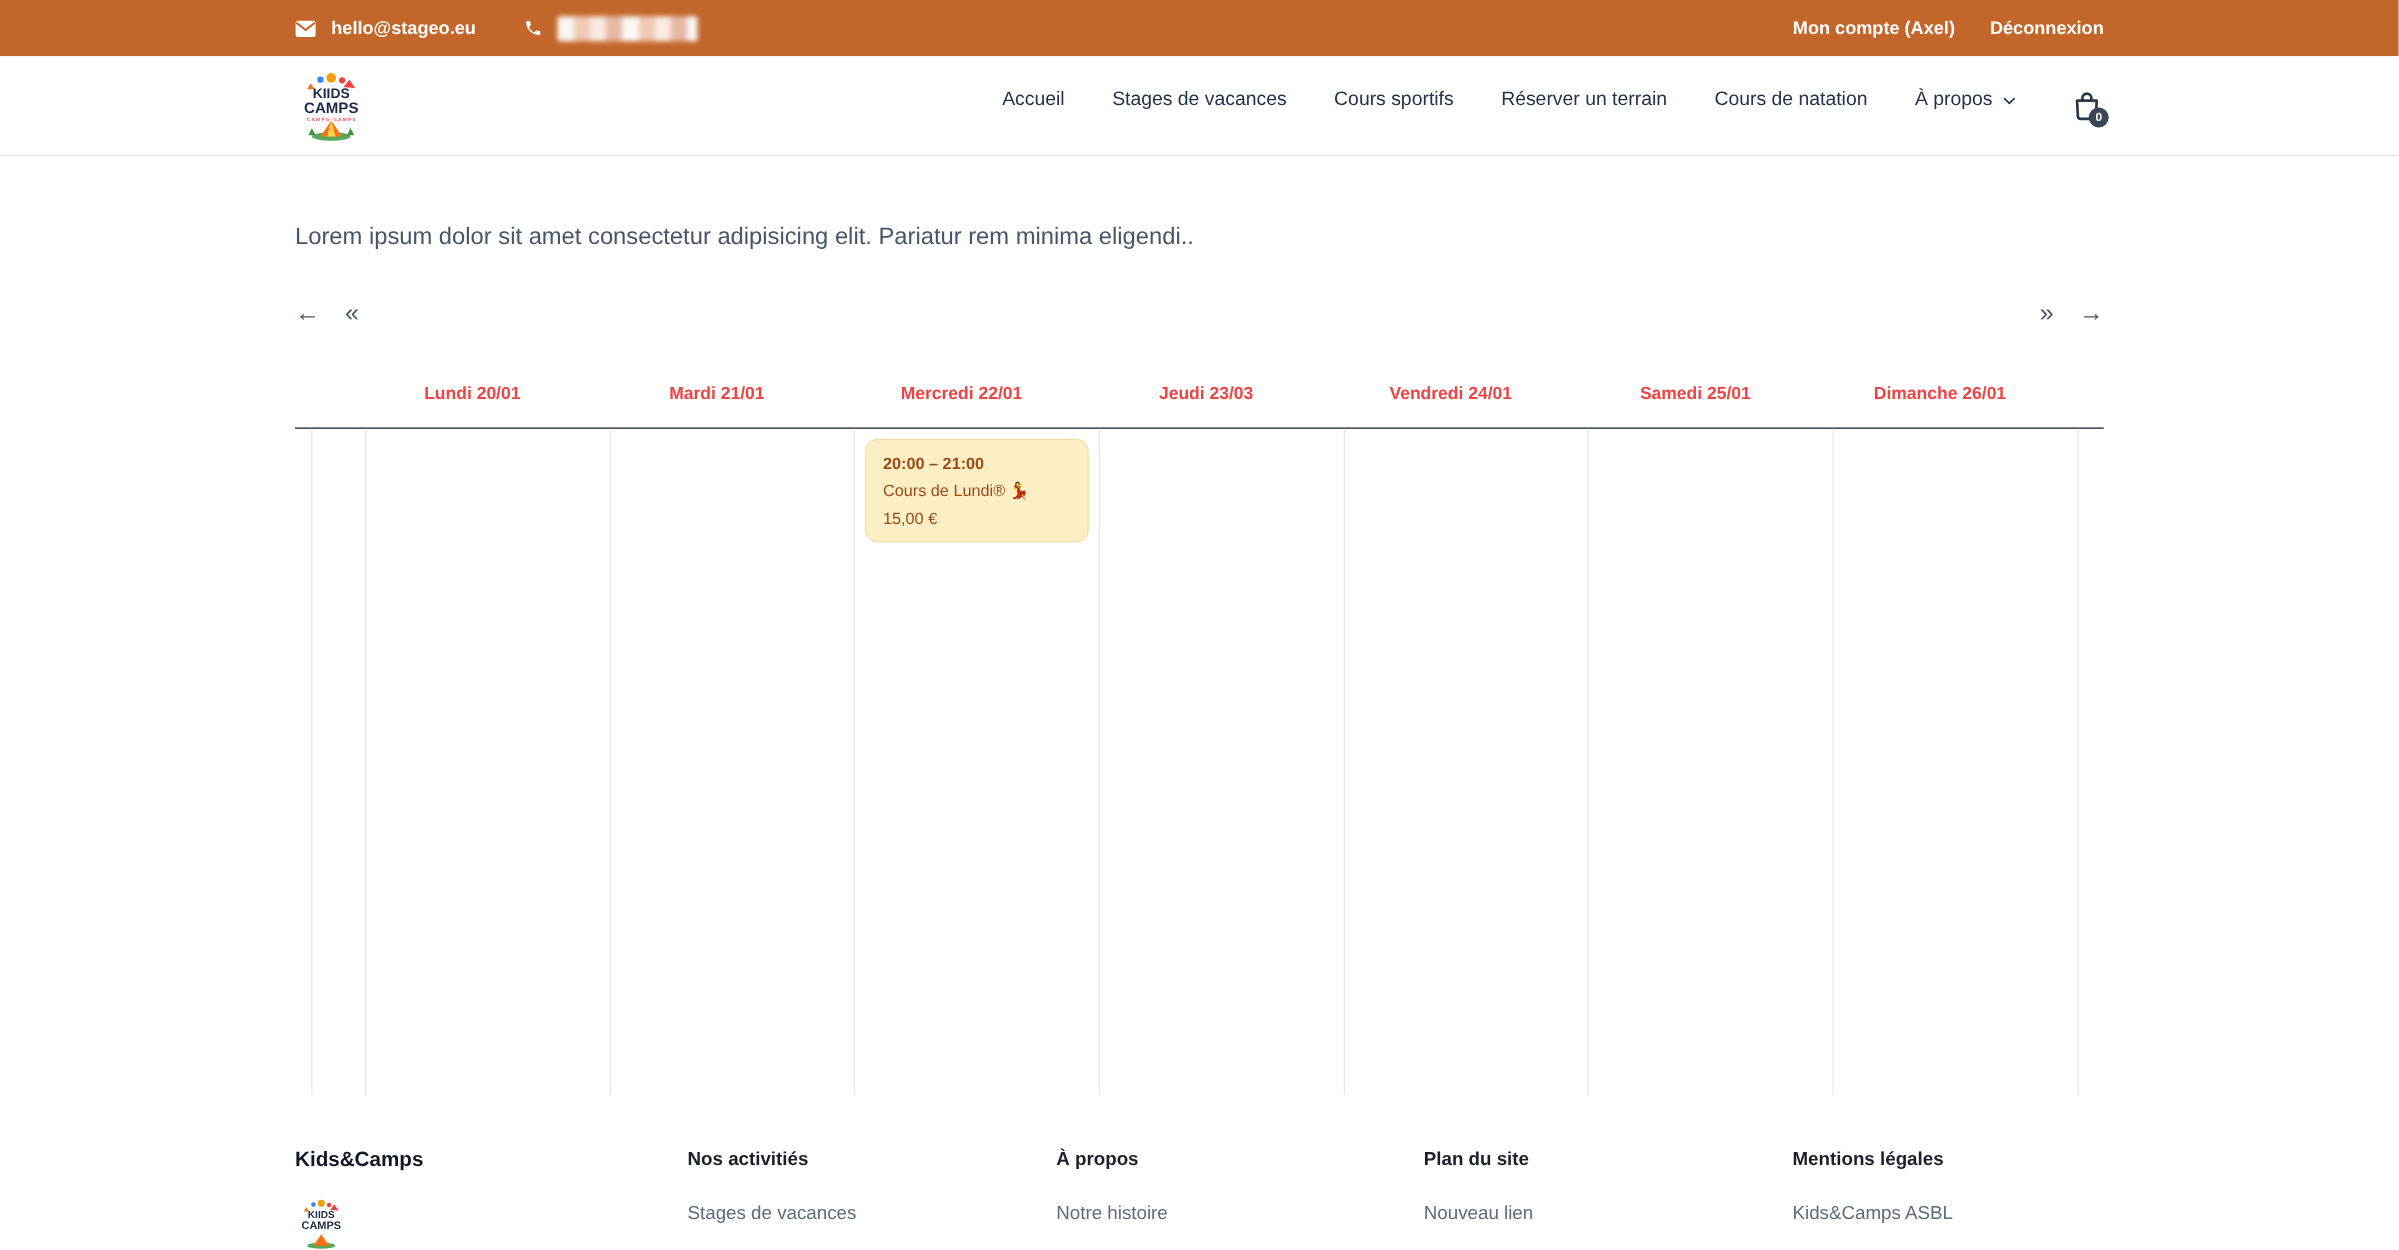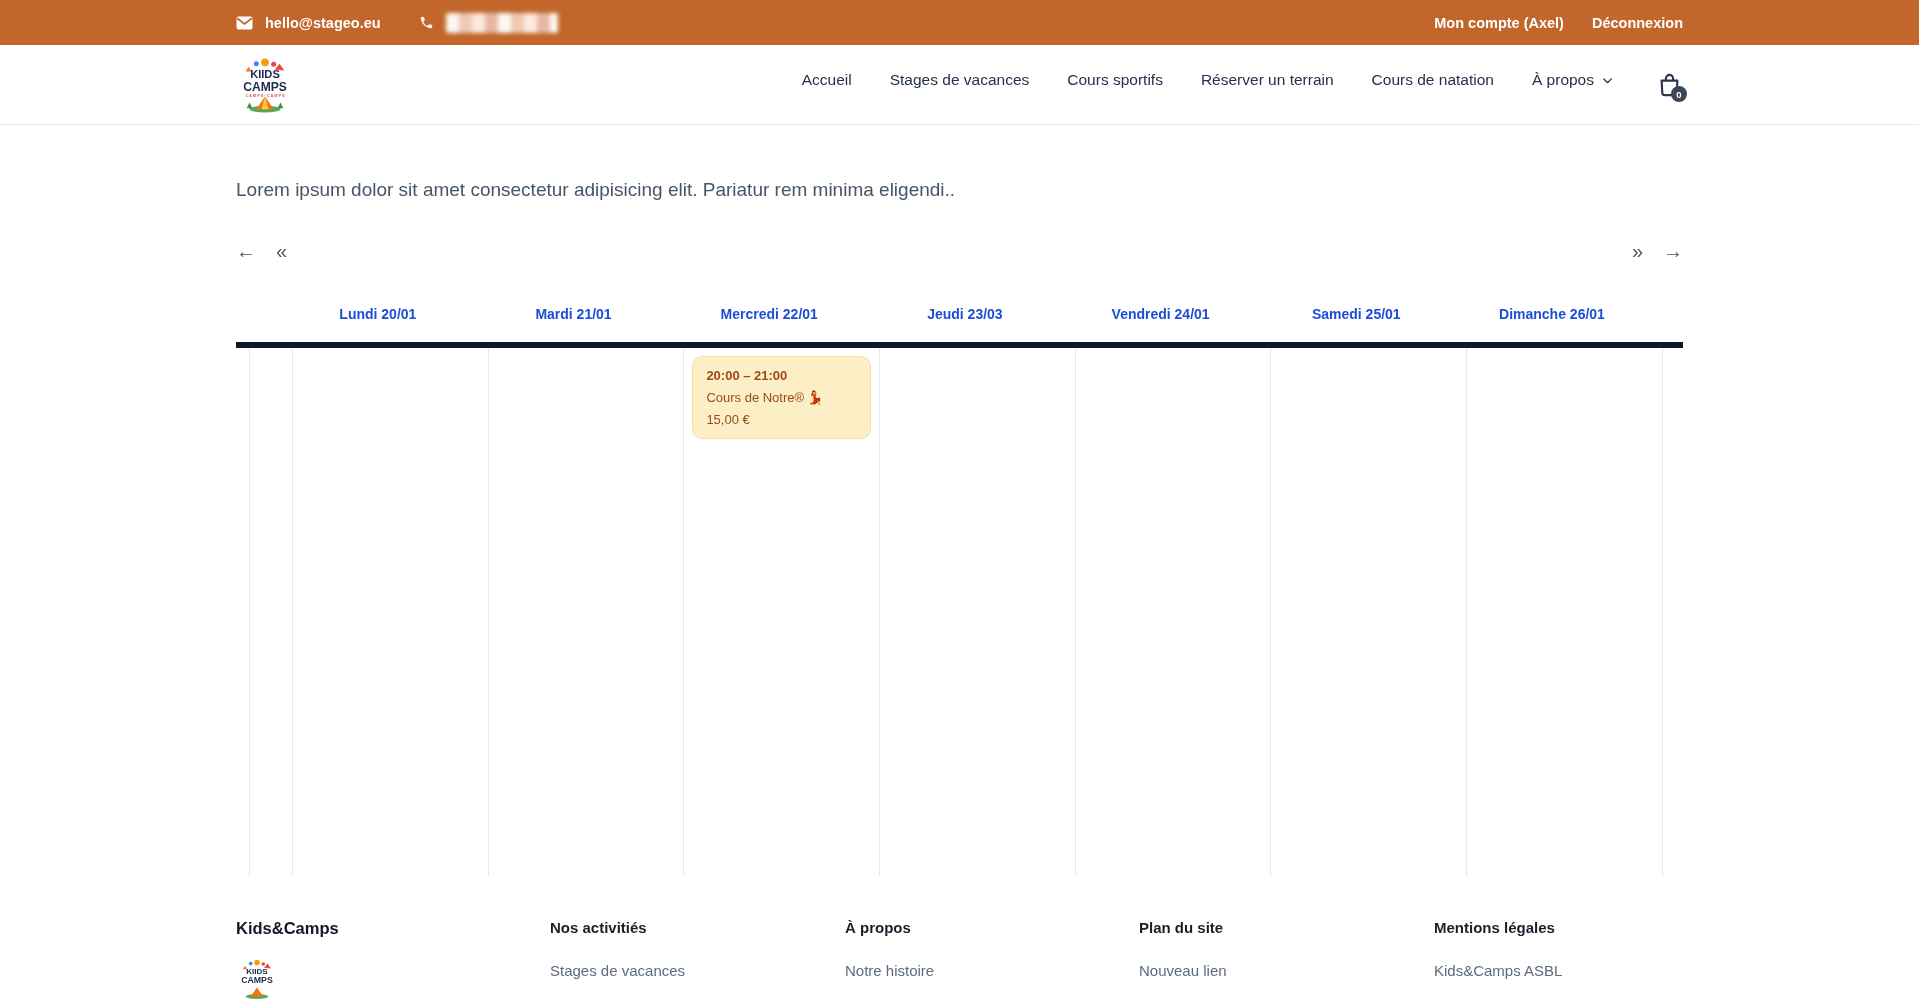--- a/index.html
+++ b/index.html
@@ -41,23 +41,23 @@
   .week-nav { margin-top: 36px; position: relative; height: 28px; display: flex; align-items: center; }
   .week-arrows { display: flex; align-items: center; gap: 20px; }
   .week-arrows.right { position: absolute; right: 0; top: 0; height: 28px; }
   .arrow-btn { font-size: 20px; color: #4B5563; cursor: pointer; line-height: 28px; user-select: none; }
   .week-label { position: absolute; left: 0; right: 0; text-align: center; font-size: 15px;
     font-weight: 600; color: #1E293B; pointer-events: none; }
 
   
   .day-headers { margin-top: 35px; display: flex; height: 28px; align-items: center; }
   .day-gutter { width: 44px; flex: none; }
-  .day-head { width: 195.7px; flex: none; text-align: center; font-size: 14px; font-weight: 600; color: #1d4ed8; }
-
-  .cal-grid { margin-top: 14px; border-top: 6px solid #0f172a; display: flex; height: 534px; padding-left: 13px; }
+  .day-head { width: 195.7px; flex: none; text-align: center; font-size: 14px; font-weight: 600; color: #ef4444; }
+
+  .cal-grid { margin-top: 14px; border-top: 1px solid #0f172a; display: flex; height: 534px; padding-left: 13px; }
   .cal-gutter { width: 44px; flex: none; border-left: 1px solid #E5E7EB; border-right: 1px solid #E5E7EB; }
   .cal-day { width: 195.7px; flex: none; border-right: 1px solid #E5E7EB; position: relative; }
 
   .event-card { position: absolute; top: 8px; left: 8px; right: 8px;
     background: #FCEFC5; border: 1px solid #F3DFA6; border-radius: 10px;
     padding: 11px 13px; color: #9C4A1C; font-size: 13px; cursor: pointer; }
   .event-time { font-weight: 700; }
   .event-title { margin-top: 7px; }
   .event-price { margin-top: 7px; }
 
@@ -176,21 +176,21 @@
     <div class="day-head">Dimanche 26/01</div>
   </div>
 
   <div class="cal-grid">
     <div class="cal-gutter"></div>
     <div class="cal-day"></div>
     <div class="cal-day"></div>
     <div class="cal-day">
       <div class="event-card">
         <div class="event-time">20:00 – 21:00</div>
-        <div class="event-title">Cours de Notre® 💃</div>
+        <div class="event-title">Cours de Lundi® 💃</div>
         <div class="event-price">15,00 €</div>
       </div>
     </div>
     <div class="cal-day"></div>
     <div class="cal-day"></div>
     <div class="cal-day"></div>
     <div class="cal-day"></div>
   </div>
 
   <div class="footer">

